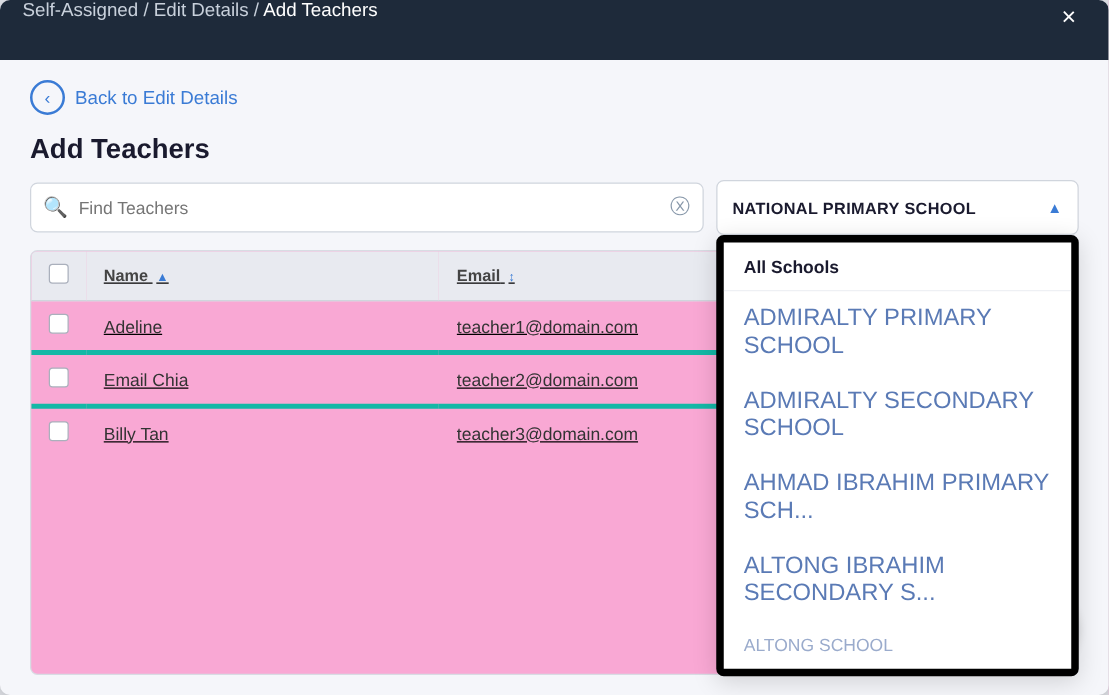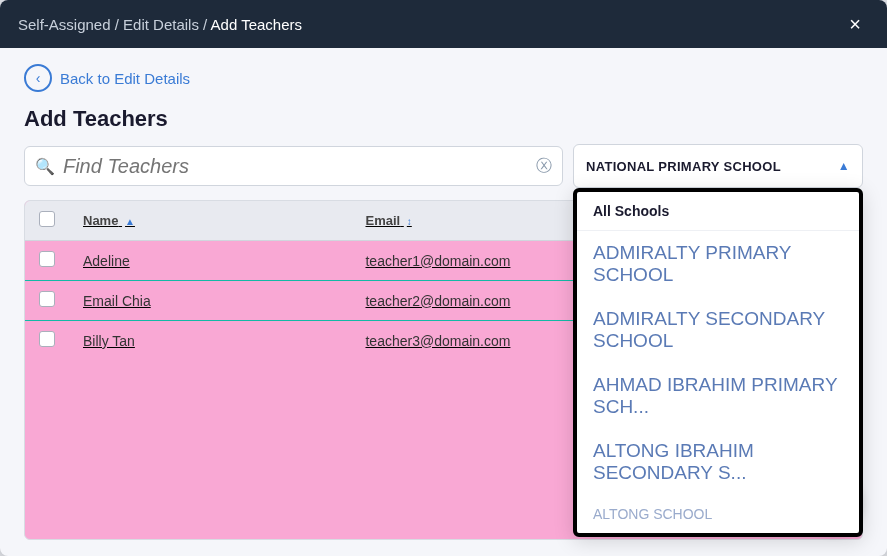--- a/index.html
+++ b/index.html
@@ -21,21 +21,21 @@
       overflow: hidden;
       display: flex;
       flex-direction: column;
       position: relative;
       box-shadow: 0 4px 24px rgba(0,0,0,0.3);
     }
     .modal-header {
       background: #1e2a3a;
       color: #fff;
       display: flex;
-      align-items: center;
+      align-items: flex-start;
       justify-content: space-between;
       padding: 0 18px;
       height: 48px;
       flex-shrink: 0;
     }
     .modal-header-title {
       font-size: 15px;
       font-weight: 400;
       color: #c8d0db;
     }
@@ -109,25 +109,24 @@
       height: 40px;
     }
     .search-icon {
       color: #8898aa;
       font-size: 16px;
       margin-right: 8px;
     }
     .search-input {
       border: none;
       outline: none;
-      font-size: 20px;
+      font-size: 14px;
       color: #3b82f6;
       flex: 1;
       background: transparent;
-      font-style: italic;
     }
     .clear-btn {
       background: none;
       border: none;
       cursor: pointer;
       color: #8898aa;
       font-size: 16px;
       padding: 0;
       line-height: 1;
       display: flex;
@@ -179,21 +178,21 @@
       font-size: 13px;
       font-weight: 600;
       color: #444;
       border-bottom: 1px solid #d0d5dd;
     }
     thead th:first-child {
       width: 44px;
       text-align: center;
     }
     tbody tr {
-      border-bottom: 1px solid #14b8a6;
+      border-bottom: 4px solid #14b8a6;
     }
     tbody tr:last-child { border-bottom: none; }
     tbody td {
       padding: 10px 14px;
       font-size: 14px;
       color: #333;
     }
     tbody td:first-child {
       text-align: center;
       width: 44px;
@@ -267,21 +266,21 @@
       letter-spacing: 0.5px;
     }
 
     
     .dropdown-menu {
       position: absolute;
       top: 100%;
       left: 0;
       width: 100%;
       background: #fff;
-      border: 4px solid #000000;
+      border: 6px solid #000000;
       border-radius: 6px;
       box-shadow: 0 4px 20px rgba(0,0,0,0.15);
       z-index: 100;
       overflow: hidden;
     }
     .dropdown-item {
       padding: 11px 16px;
       font-size: 14px;
       cursor: pointer;
       color: #333;

